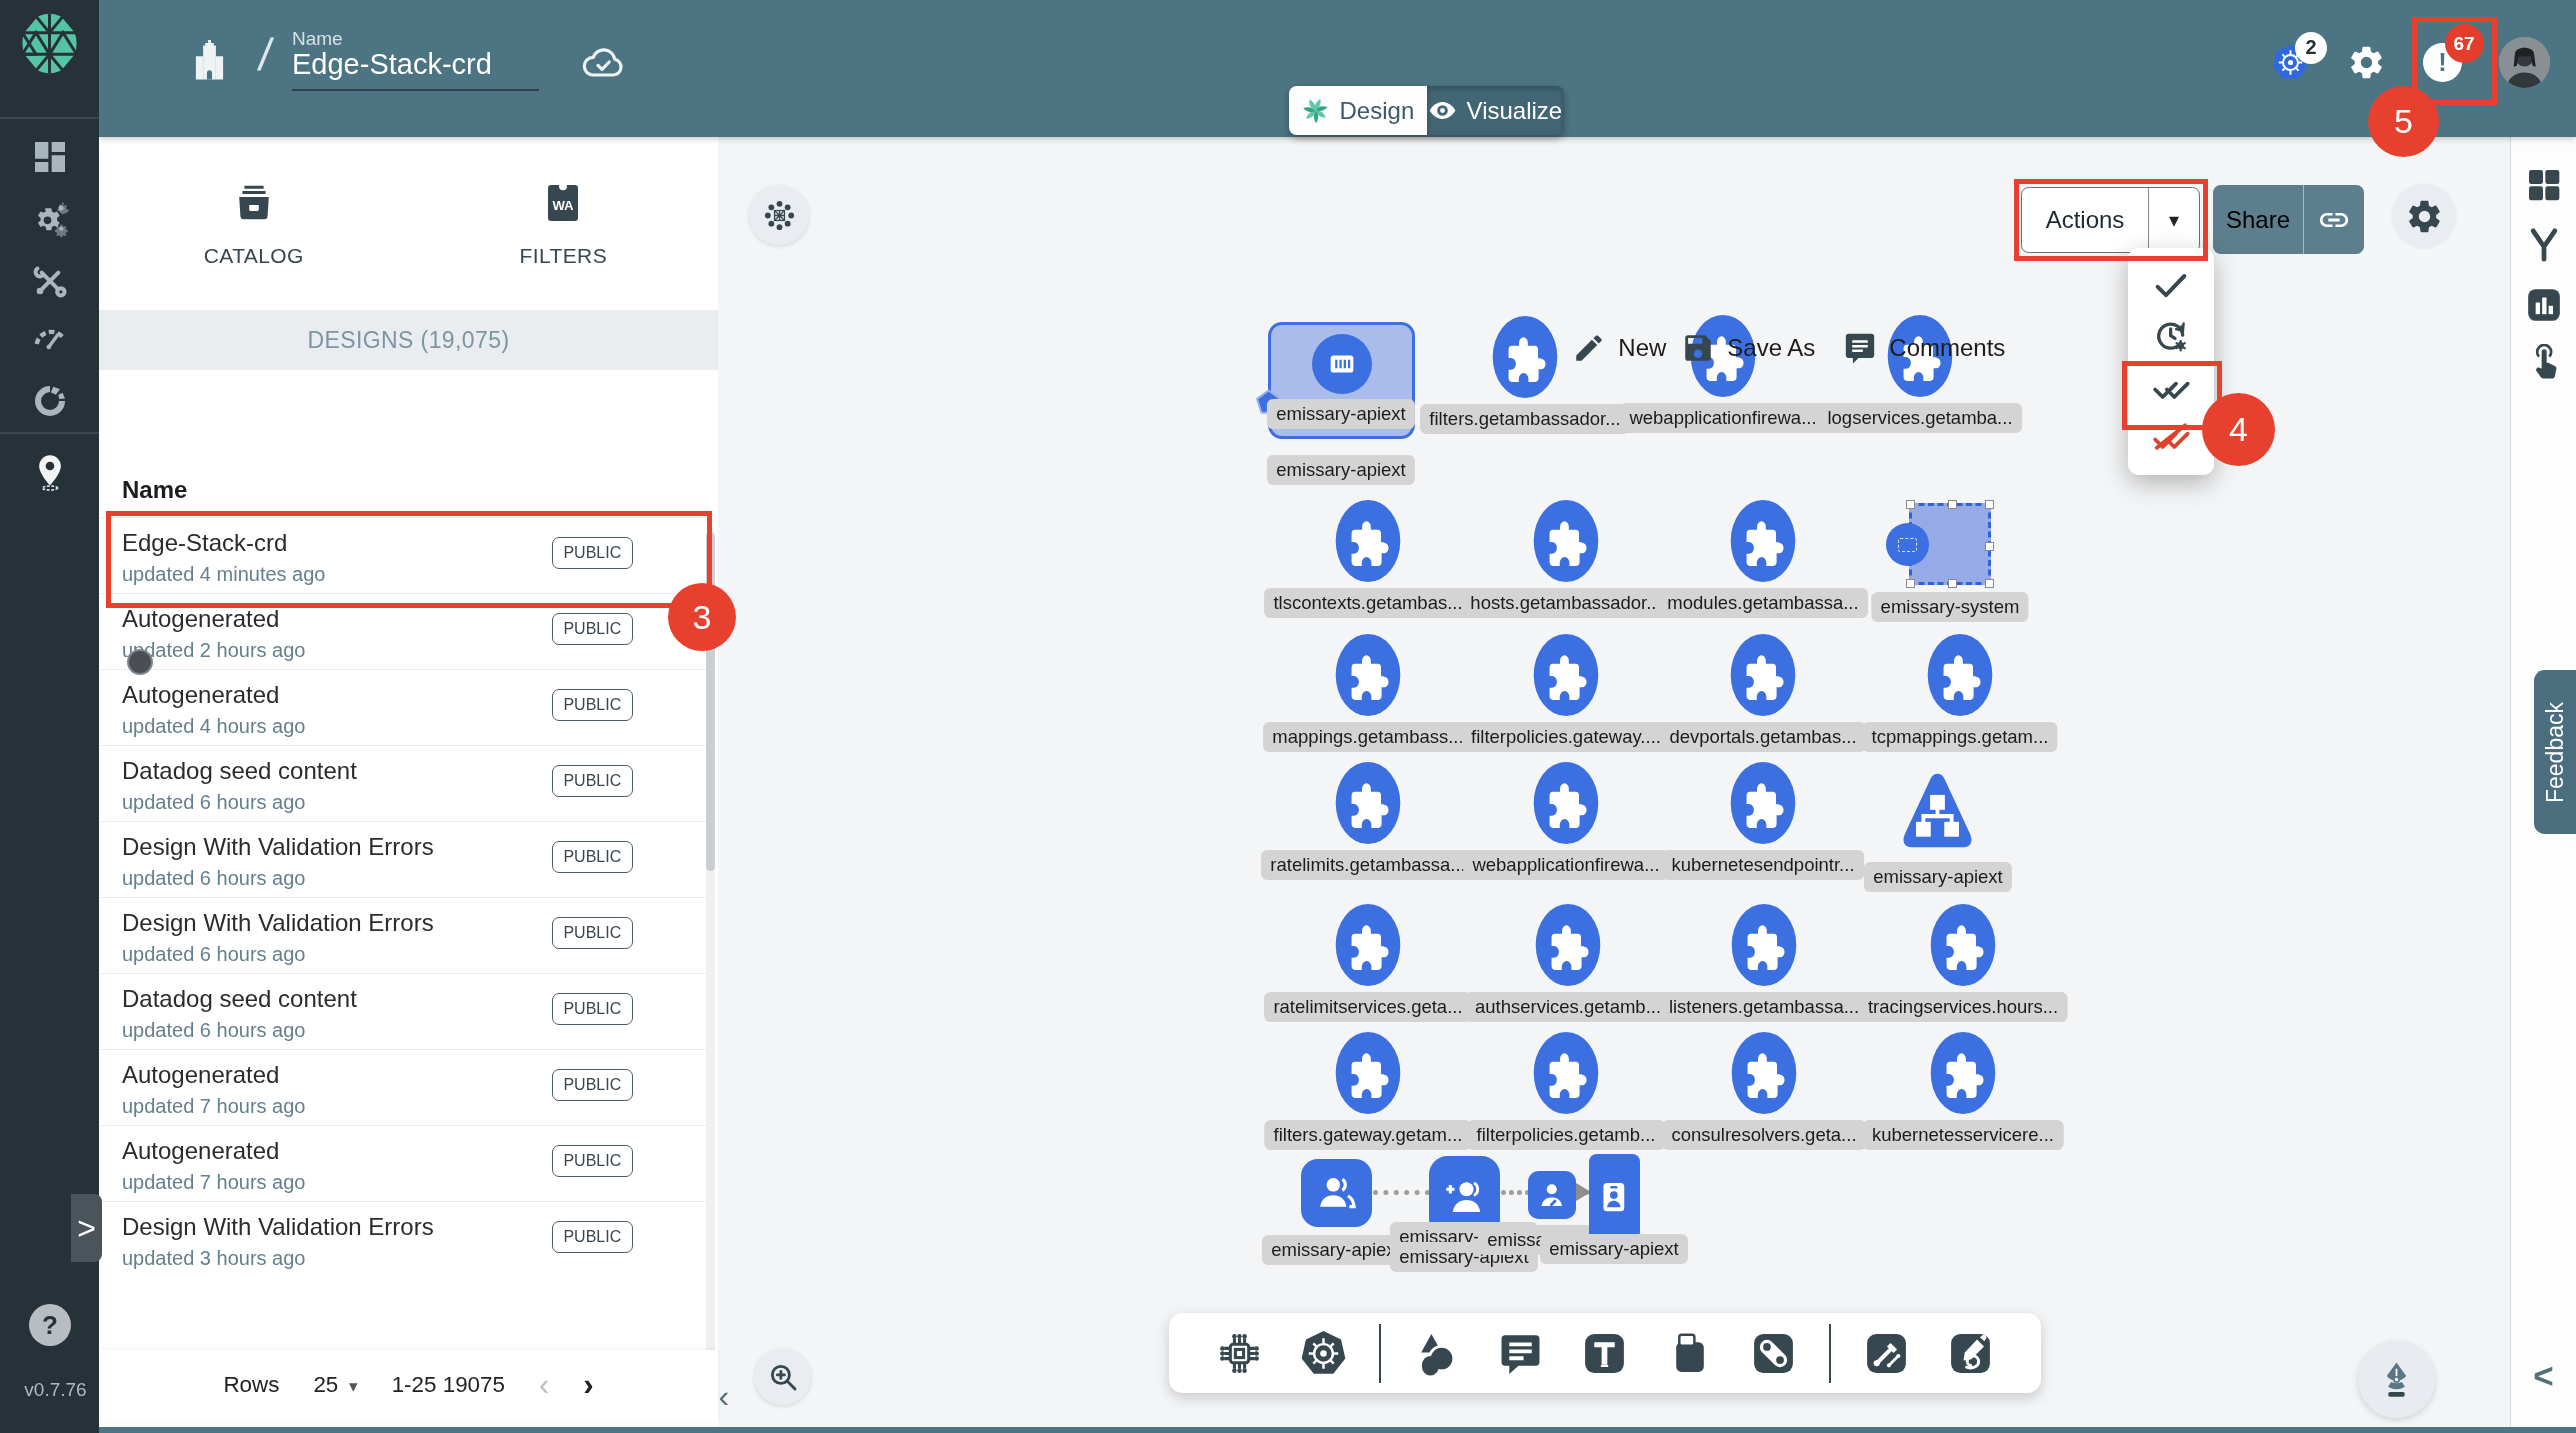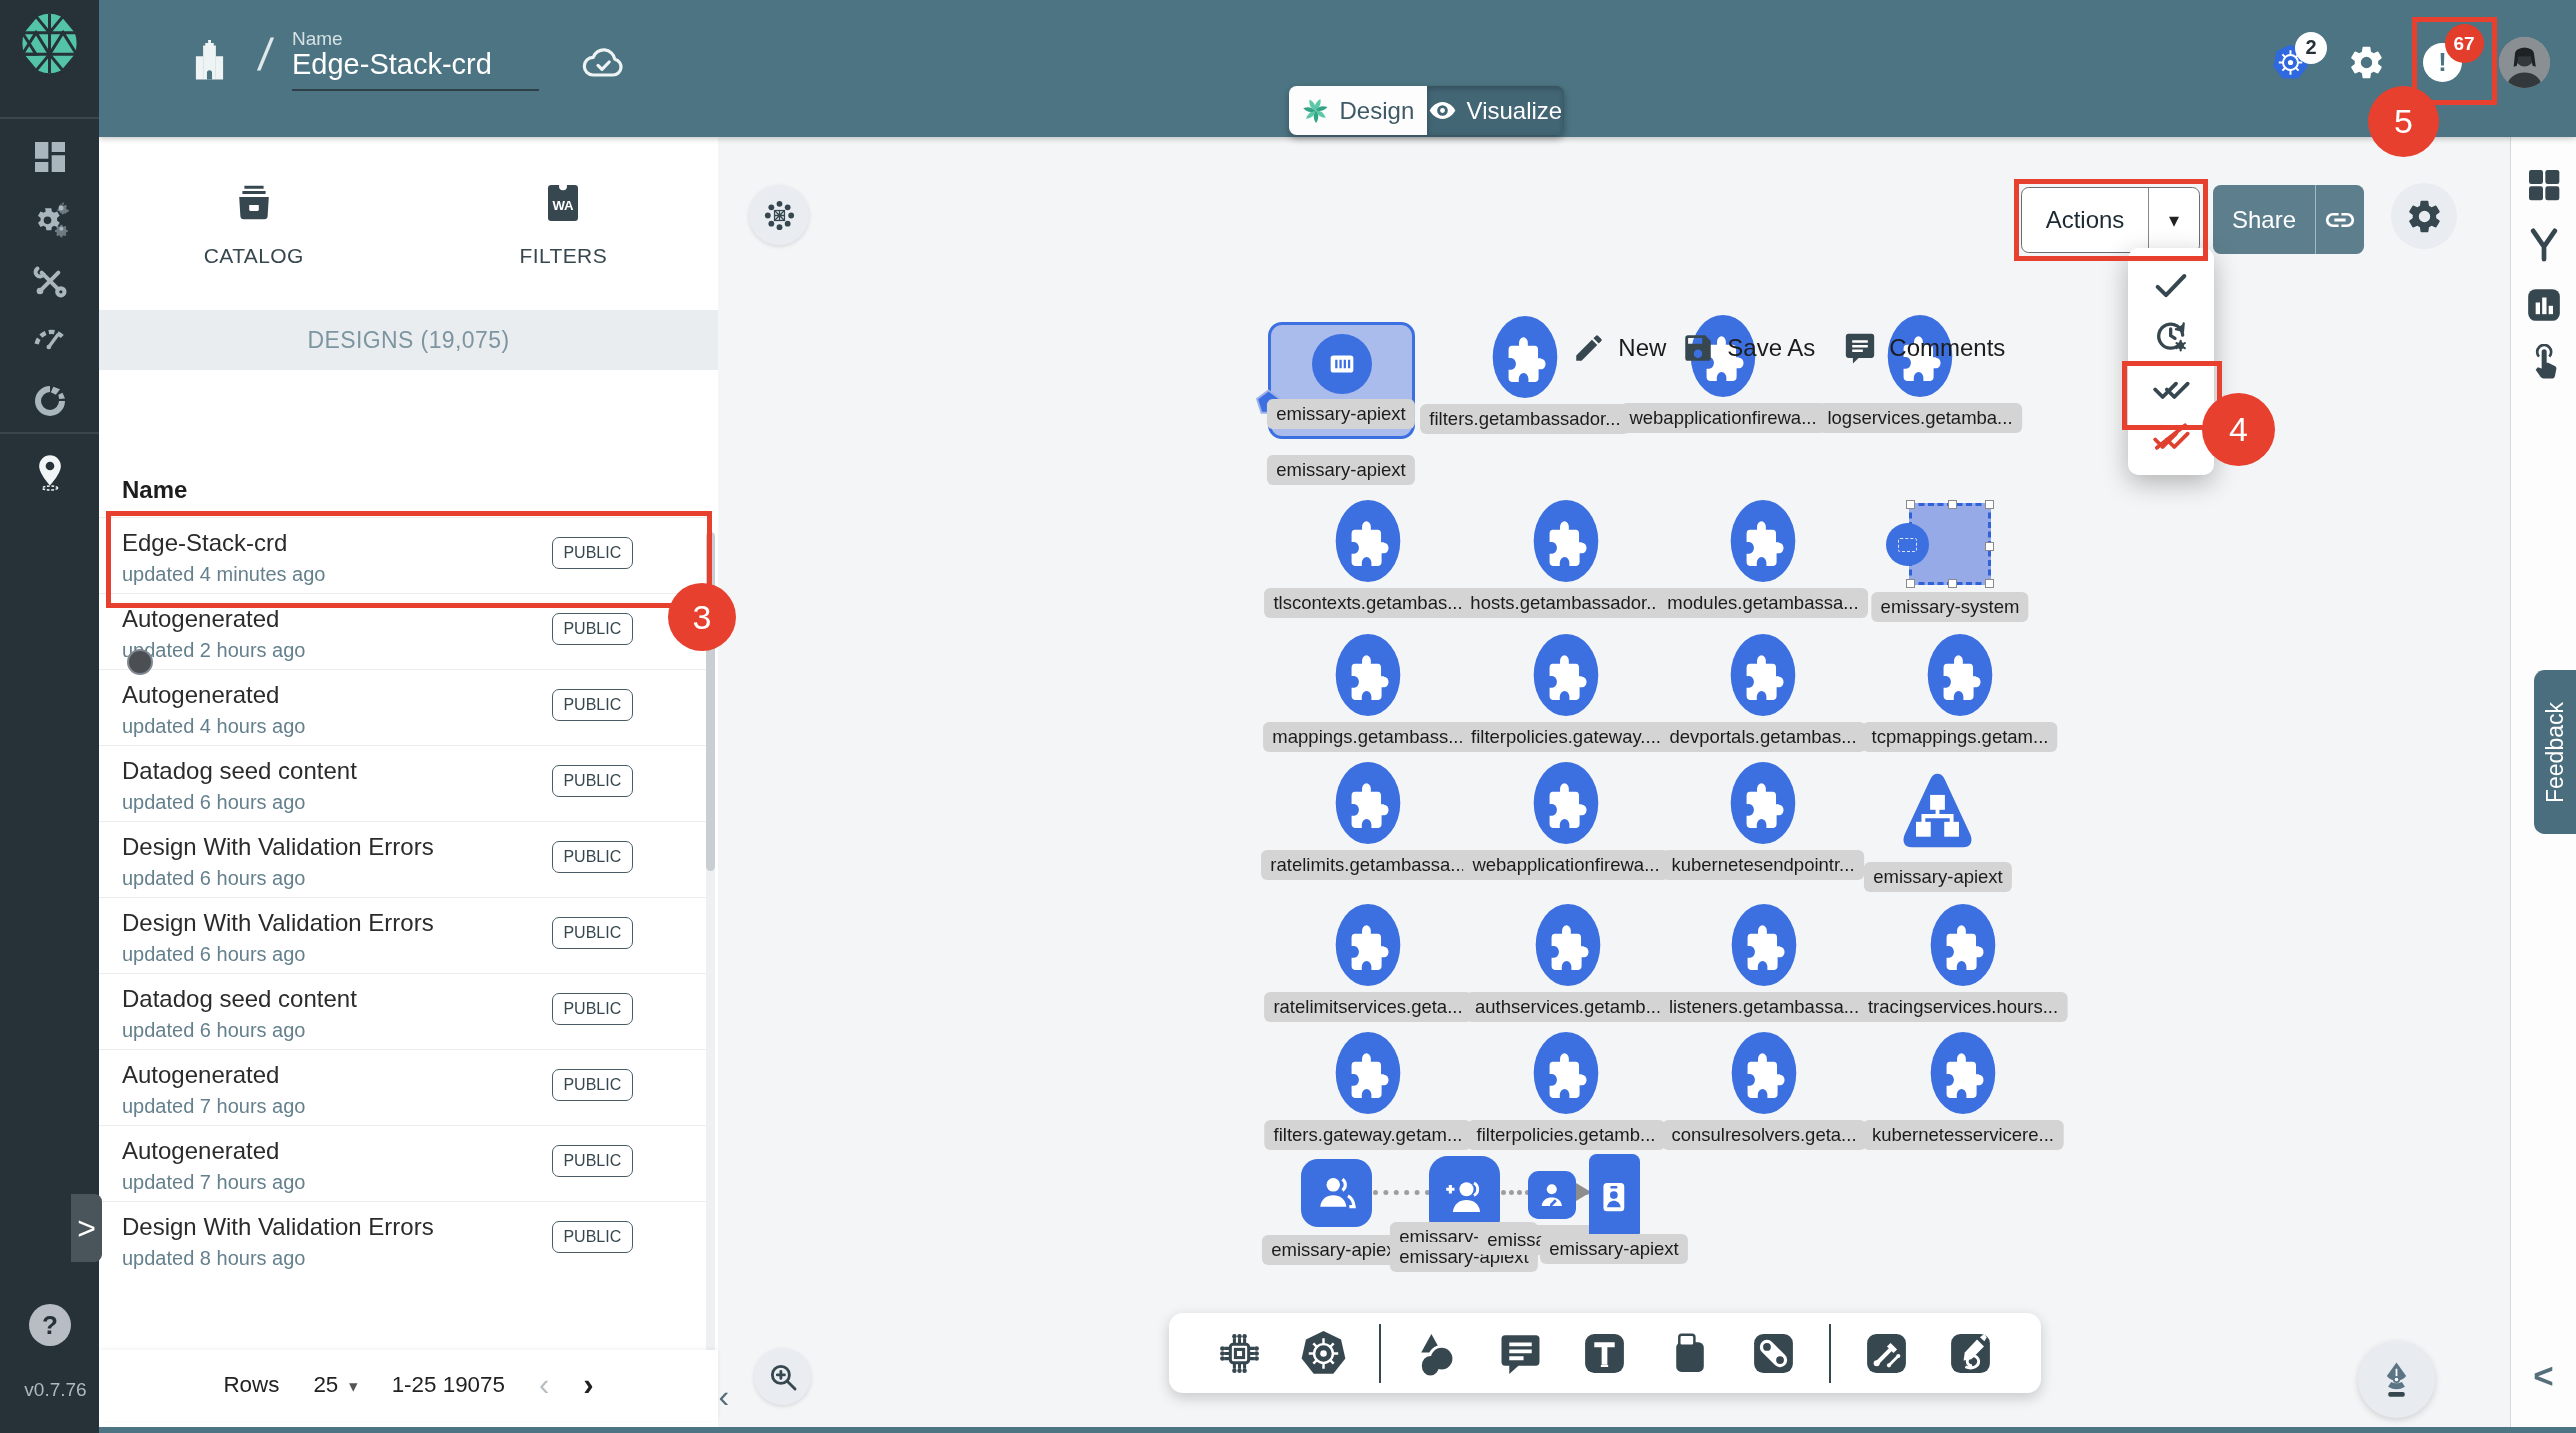--- a/index.html
+++ b/index.html
@@ -79,21 +79,21 @@
   #panel-collapse { position:absolute; left:1.5px; top:1241px; font-size:32px; color:#546e7a; cursor:pointer; }
   #pen-fab { position:absolute; left:2358px; top:1341px; width:77px; height:77px; border-radius:50%; background:#e8ecf0; display:flex; align-items:center; justify-content:center; box-shadow:0 2.3px 7.7px rgba(0,0,0,.15); cursor:pointer; z-index:20; }
 
   
   .tool-item { position:absolute; top:194px; display:flex; align-items:center; gap:12.3px; font-size:24px; color:#1c1c1c; cursor:pointer; z-index:15; }
   .tool-item svg { width:34px; height:34px; }
   #actions-btn { position:absolute; left:2021px; top:187px; width:179px; height:66px; background:#fff; border:1.5px solid #6d6d6d; border-radius:7.7px; display:flex; z-index:25; cursor:pointer; }
   #actions-btn .alabel { width:127px; display:flex; align-items:center; justify-content:center; font-size:24px; color:#1c2a33; border-right:1.5px solid #888; }
   #actions-btn .acaret { flex:1; display:flex; align-items:center; justify-content:center; font-size:20px; color:#222; }
   #share-btn { position:absolute; left:2213px; top:185px; width:151px; height:69px; background:#5d7f8d; border-radius:7.7px; display:flex; z-index:15; cursor:pointer; }
-  #share-btn .slabel { width:103px; display:flex; align-items:center; justify-content:center; color:#ffffff; font-size:24px; border-right:1.5px solid rgba(255,255,255,.45); }
+  #share-btn .slabel { width:91px; display:flex; align-items:center; justify-content:center; color:#000000; font-size:24px; border-right:1.5px solid rgba(255,255,255,.45); }
   #share-btn .slink { flex:1; display:flex; align-items:center; justify-content:center; }
   #share-btn svg { width:34px; height:34px; }
   #canvas-gear { position:absolute; left:1674px; top:46px; width:66px; height:66px; border-radius:50%; background:#e9edf2; display:flex; align-items:center; justify-content:center; cursor:pointer; }
   #canvas-gear svg { width:39px; height:39px; }
 
   
   #actions-menu { position:absolute; left:2128px; top:248px; width:86px; height:227px; background:#fff; border-radius:10.8px; box-shadow:0 7.7px 26px rgba(0,0,0,.28); z-index:26; display:flex; flex-direction:column; align-items:center; justify-content:space-around; padding:12.3px 0; }
   #actions-menu .mitem { width:100%; height:49px; display:flex; align-items:center; justify-content:center; cursor:pointer; }
   #actions-menu svg { width:40px; height:40px; }
 
@@ -379,21 +379,21 @@
       </div>
 
       <div class="drow">
         <div class="dname">Autogenerated</div>
         <div class="dupd">updated 7 hours ago</div>
         <div class="dbadge">PUBLIC</div>
       </div>
 
       <div class="drow">
         <div class="dname">Design With Validation Errors</div>
-        <div class="dupd">updated 8 hours ago</div>
+        <div class="dupd">updated 3 hours ago</div>
         <div class="dbadge">PUBLIC</div>
       </div>
 
   </div>
   <div id="row-avatar"></div>
   <div id="panel-scroll-track"></div>
   <div id="panel-scroll-thumb"></div>
 
   <div id="pagination">
     <span>Rows</span>

